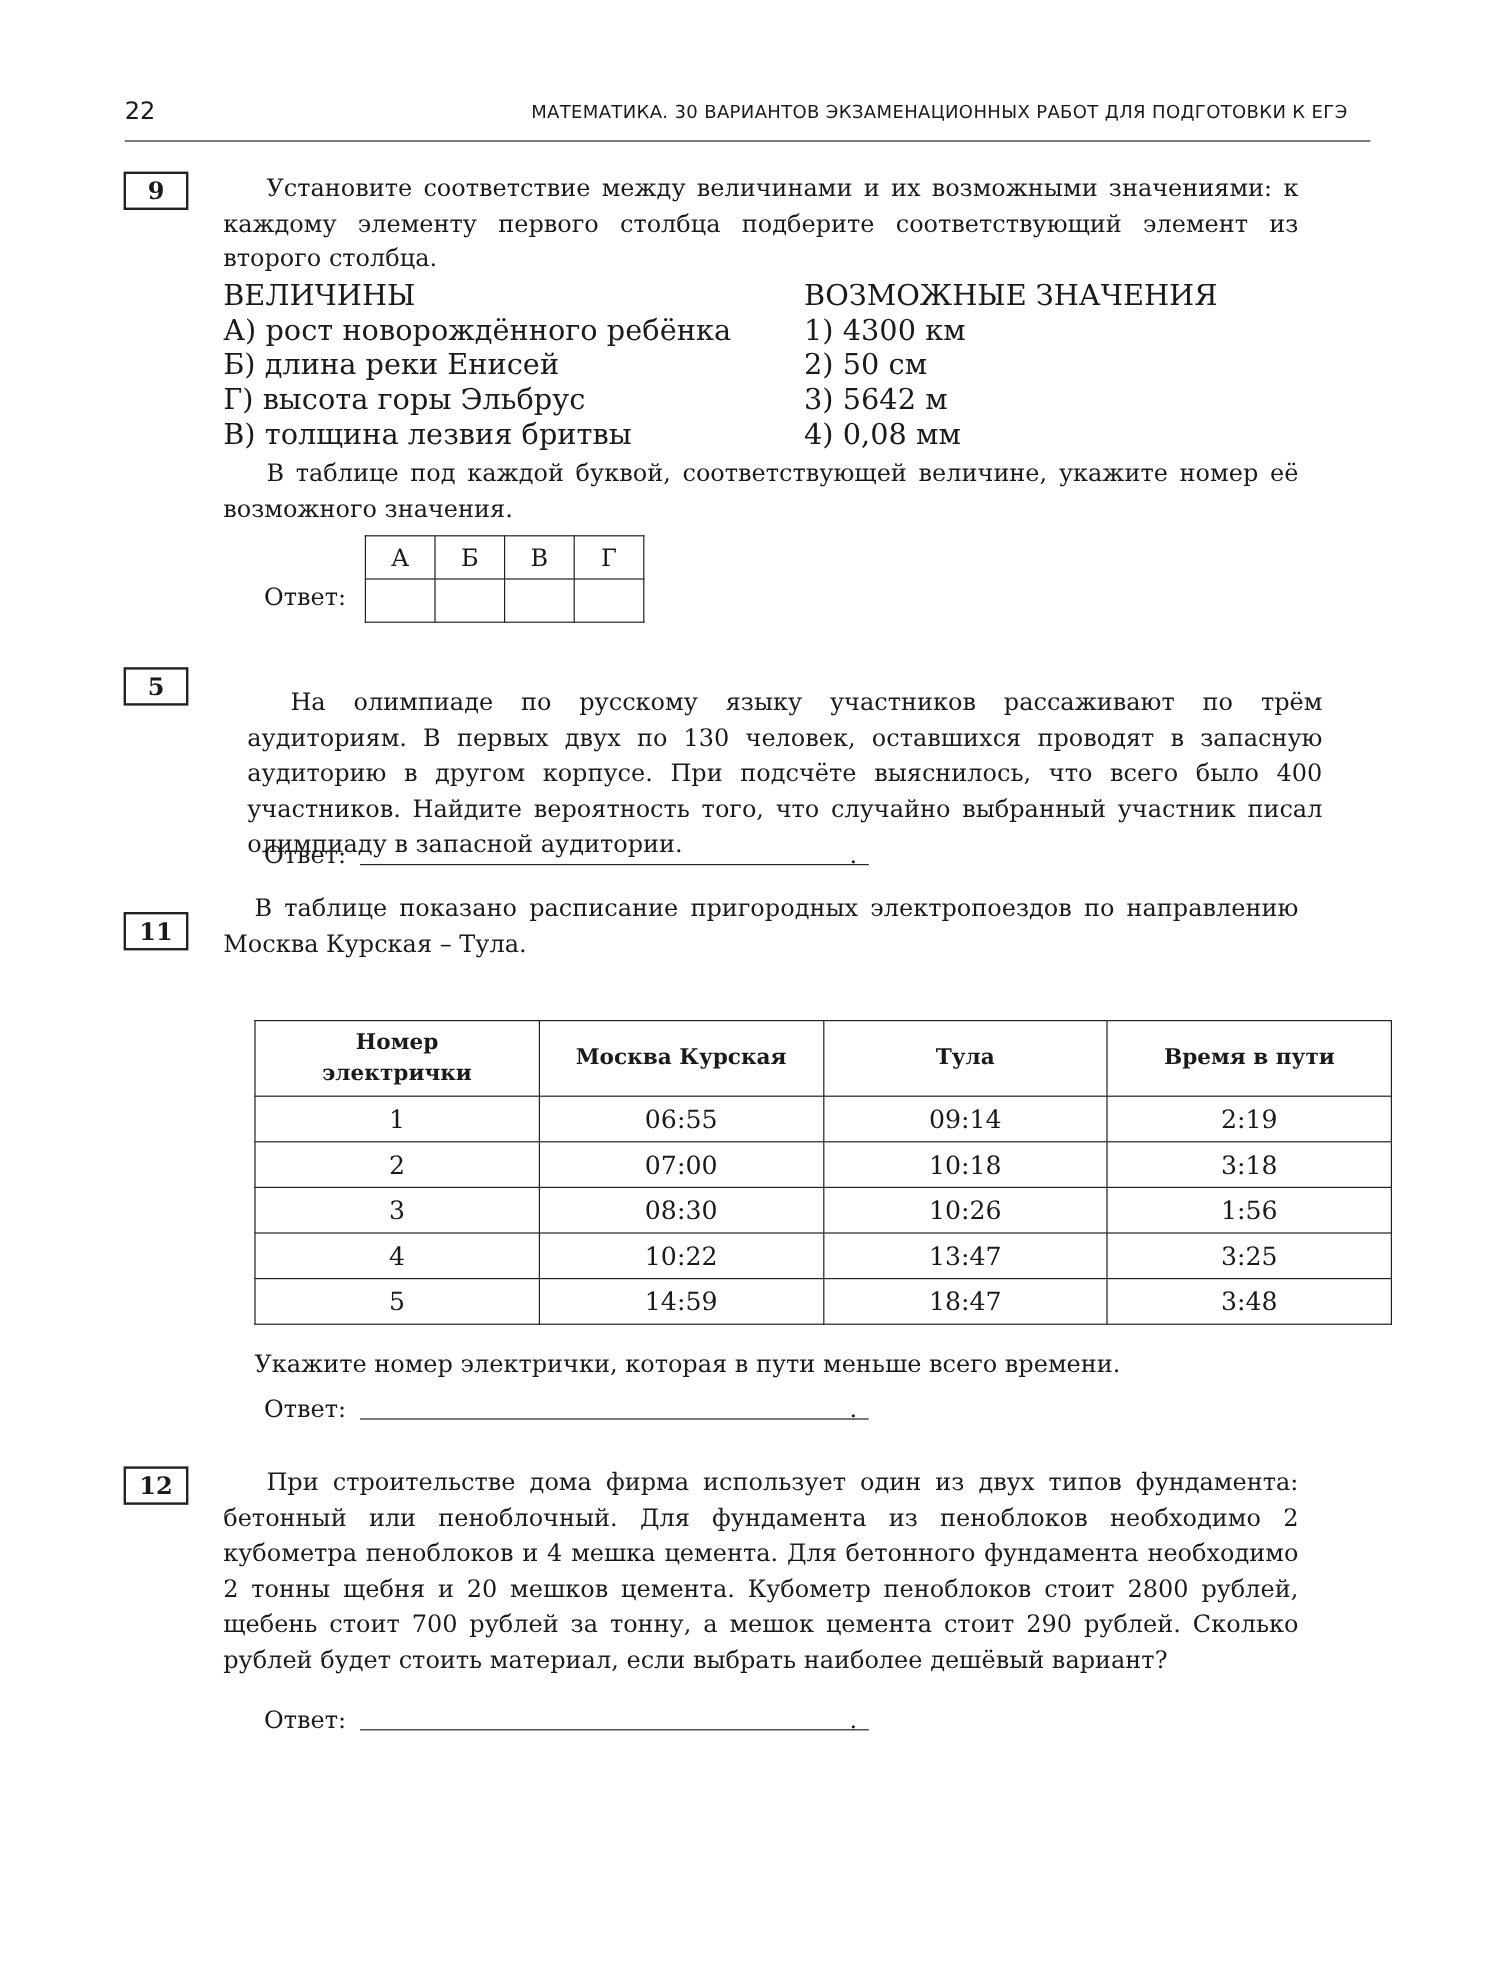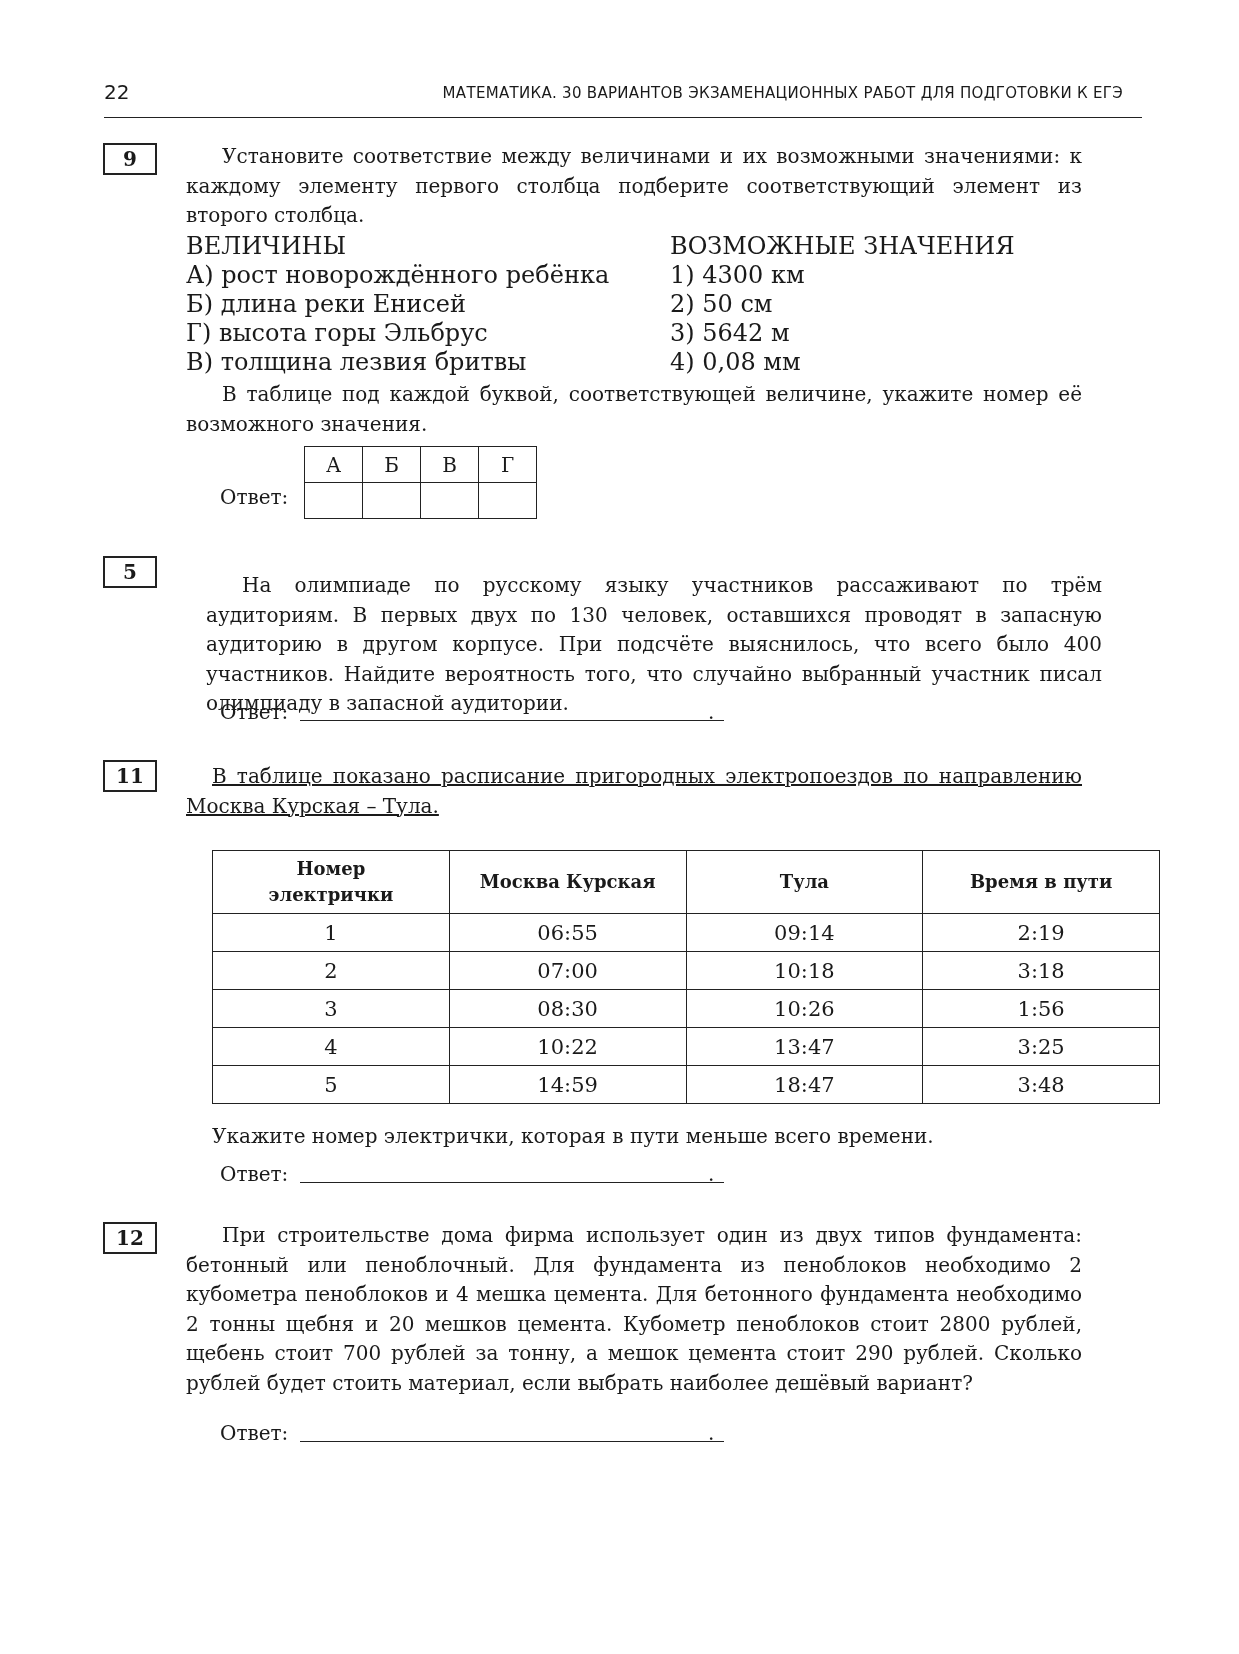--- a/index.html
+++ b/index.html
@@ -84,21 +84,21 @@
 </tbody>
   </table>
 
 <div class="abs task-box" style="left:103px; top:556px;">5</div>
 <div class="abs para" style="left:186px; top:571px; width:896px;margin-left:20px;">На олимпиаде по русскому языку участников рассаживают по трём аудиториям. В первых двух по 130 человек, оставшихся проводят в запасную аудиторию в другом корпусе. При подсчёте выяснилось, что всего было 400 участников. Найдите вероятность того, что случайно выбранный участник писал олимпиаду в запасной аудитории.</div>
 <div class="abs answer-label" style="left:220px; top:700px;">Ответ:</div>
 <div class="abs answer-line" style="left:300px; top:720px;"></div>
 <div class="abs dot" style="left:708px; top:700px;">.</div>
 
 <div class="abs task-box" style="left:103px; top:760px;">11</div>
-<div class="abs para" style="left:186px; top:762px; width:896px; text-indent:26px;text-decoration:underline;">В таблице показано расписание пригородных электропоездов по направлению Москва Курская – Тула.</div>
+<div class="abs para" style="left:186px; top:742px; width:896px; text-indent:26px;">В таблице показано расписание пригородных электропоездов по направлению Москва Курская – Тула.</div>
 
 <table class="abs sched" style="left:184px; top:850px;">
   <tbody>
       <tr>
     <th style="width:25%;"><span style="display:inline-block; width:140px;">Номер электрички</span></th>
     <th style="width:25%;">Москва Курская</th>
     <th style="width:25%;">Тула</th>
     <th style="width:25%;">Время в пути</th>
   </tr>
   <tr>

